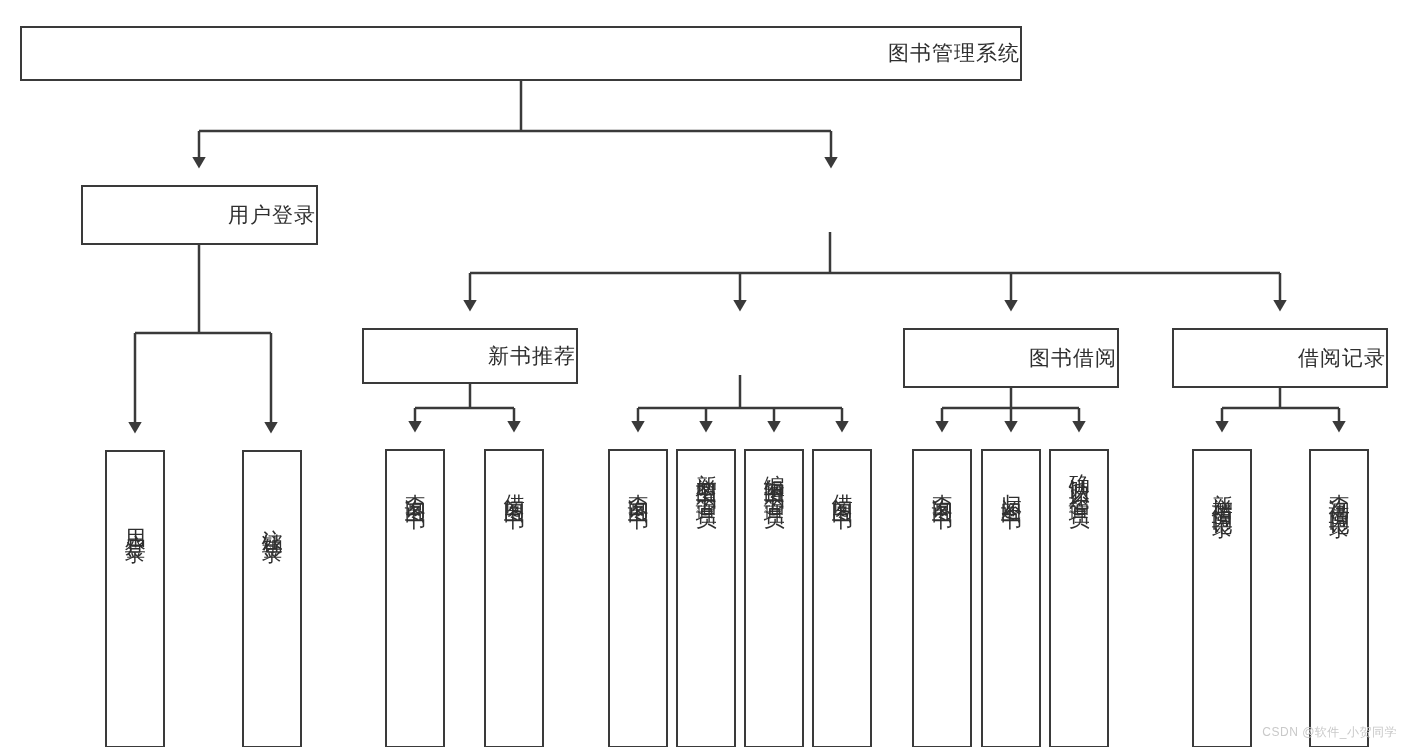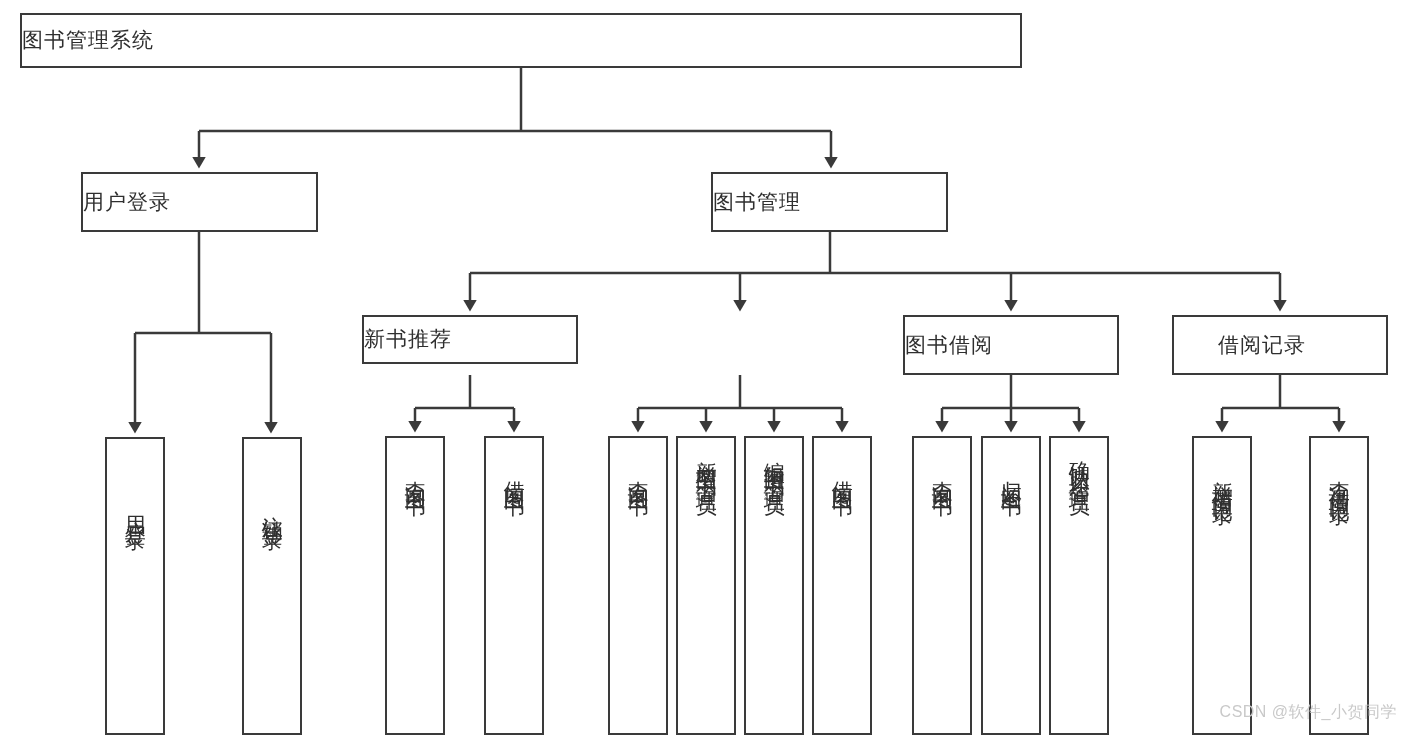--- a/index.html
+++ b/index.html
@@ -2,30 +2,30 @@
 <html><head>
 <meta charset="utf-8">
 <style>
   html,body{margin:0;padding:0;background:#ffffff;}
   body{width:1405px;height:747px;overflow:hidden;
        font-family:"Liberation Sans","DejaVu Sans",sans-serif;}
   #stage{position:relative;width:1405px;height:747px;background:#fff;}
   svg#wires{position:absolute;left:0;top:0;width:1405px;height:747px;}
   .node{position:absolute;box-sizing:border-box;background:#ffffff;
         border:2.5px solid #3a3a3a;display:flex;align-items:center;
-        justify-content:flex-start;color:#2f2f2f;}
+        justify-content:flex-end;color:#2f2f2f;margin-top:13px;}
   .node .lbl{line-height:1.08;text-align:center;white-space:pre;}
   .h-node .lbl{font-size:21px;letter-spacing:1px;}
   .v-node{align-items:flex-start;padding-top:6px;}
   .v-node .lbl{writing-mode:vertical-rl;text-orientation:upright;
                font-size:21px;letter-spacing:5px;margin:0 auto;}
   .v-node.pad-top{padding-top:60px;}
   .v-node.pad-top2{padding-top:26px;}
-  #watermark{position:absolute;right:8px;bottom:24px;color:#c9c9c9;
-             font-size:16px;letter-spacing:.5px;white-space:nowrap;}
+  #watermark{position:absolute;right:8px;bottom:6px;color:#c9c9c9;
+             font-size:12px;letter-spacing:.5px;white-space:nowrap;}
 </style>
 </head>
 <body>
 
 <div id="stage">
 
   <svg id="wires" viewBox="0 0 1405 747" xmlns="http://www.w3.org/2000/svg">
     <defs>
       <marker id="arw" markerWidth="12" markerHeight="14" refX="1.5" refY="7" orient="auto" markerUnits="userSpaceOnUse">
         <path d="M0,0 L12,7 L0,14 Z" fill="#3a3a3a"></path>
@@ -75,25 +75,22 @@
     </g>
   </svg>
 
   <div class="node h-node" style="left:20px;top:13px;width:1002px;height:55px;">
     <span class="lbl">图书管理系统</span>
   </div>
 
   <div class="node h-node" style="left:81px;top:172px;width:237px;height:60px;">
     <span class="lbl">用户登录</span>
   </div>
-  <div class="node h-node" style="left:711px;top:172px;width:237px;height:60px;">
-    <span class="lbl">图书管理</span>
-  </div>
 
-  <div class="node h-node" style="left:362px;top:315px;width:216px;height:49px;">
+  <div class="node h-node" style="left:362px;top:315px;width:216px;height:56px;">
     <span class="lbl">新书推荐</span>
   </div>
   <div class="node h-node" style="left:903px;top:315px;width:216px;height:60px;">
     <span class="lbl">图书借阅</span>
   </div>
   <div class="node h-node" style="left:1172px;top:315px;width:216px;height:60px;padding-left:44px;">
     <span class="lbl">借阅记录</span>
   </div>
 
   <div class="node v-node pad-top" style="left:105px;top:437px;width:60px;height:298px;">

